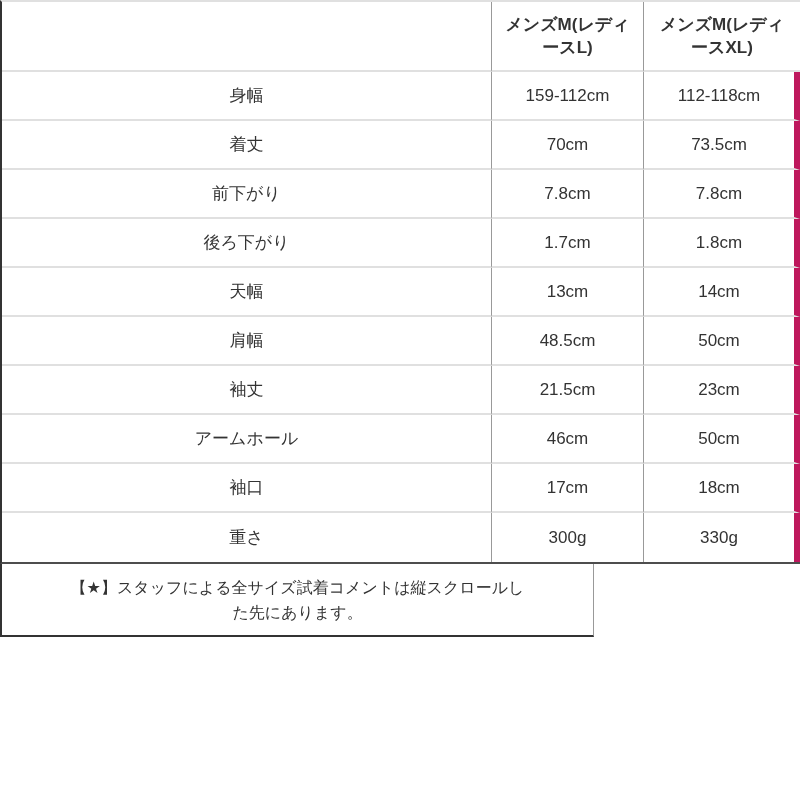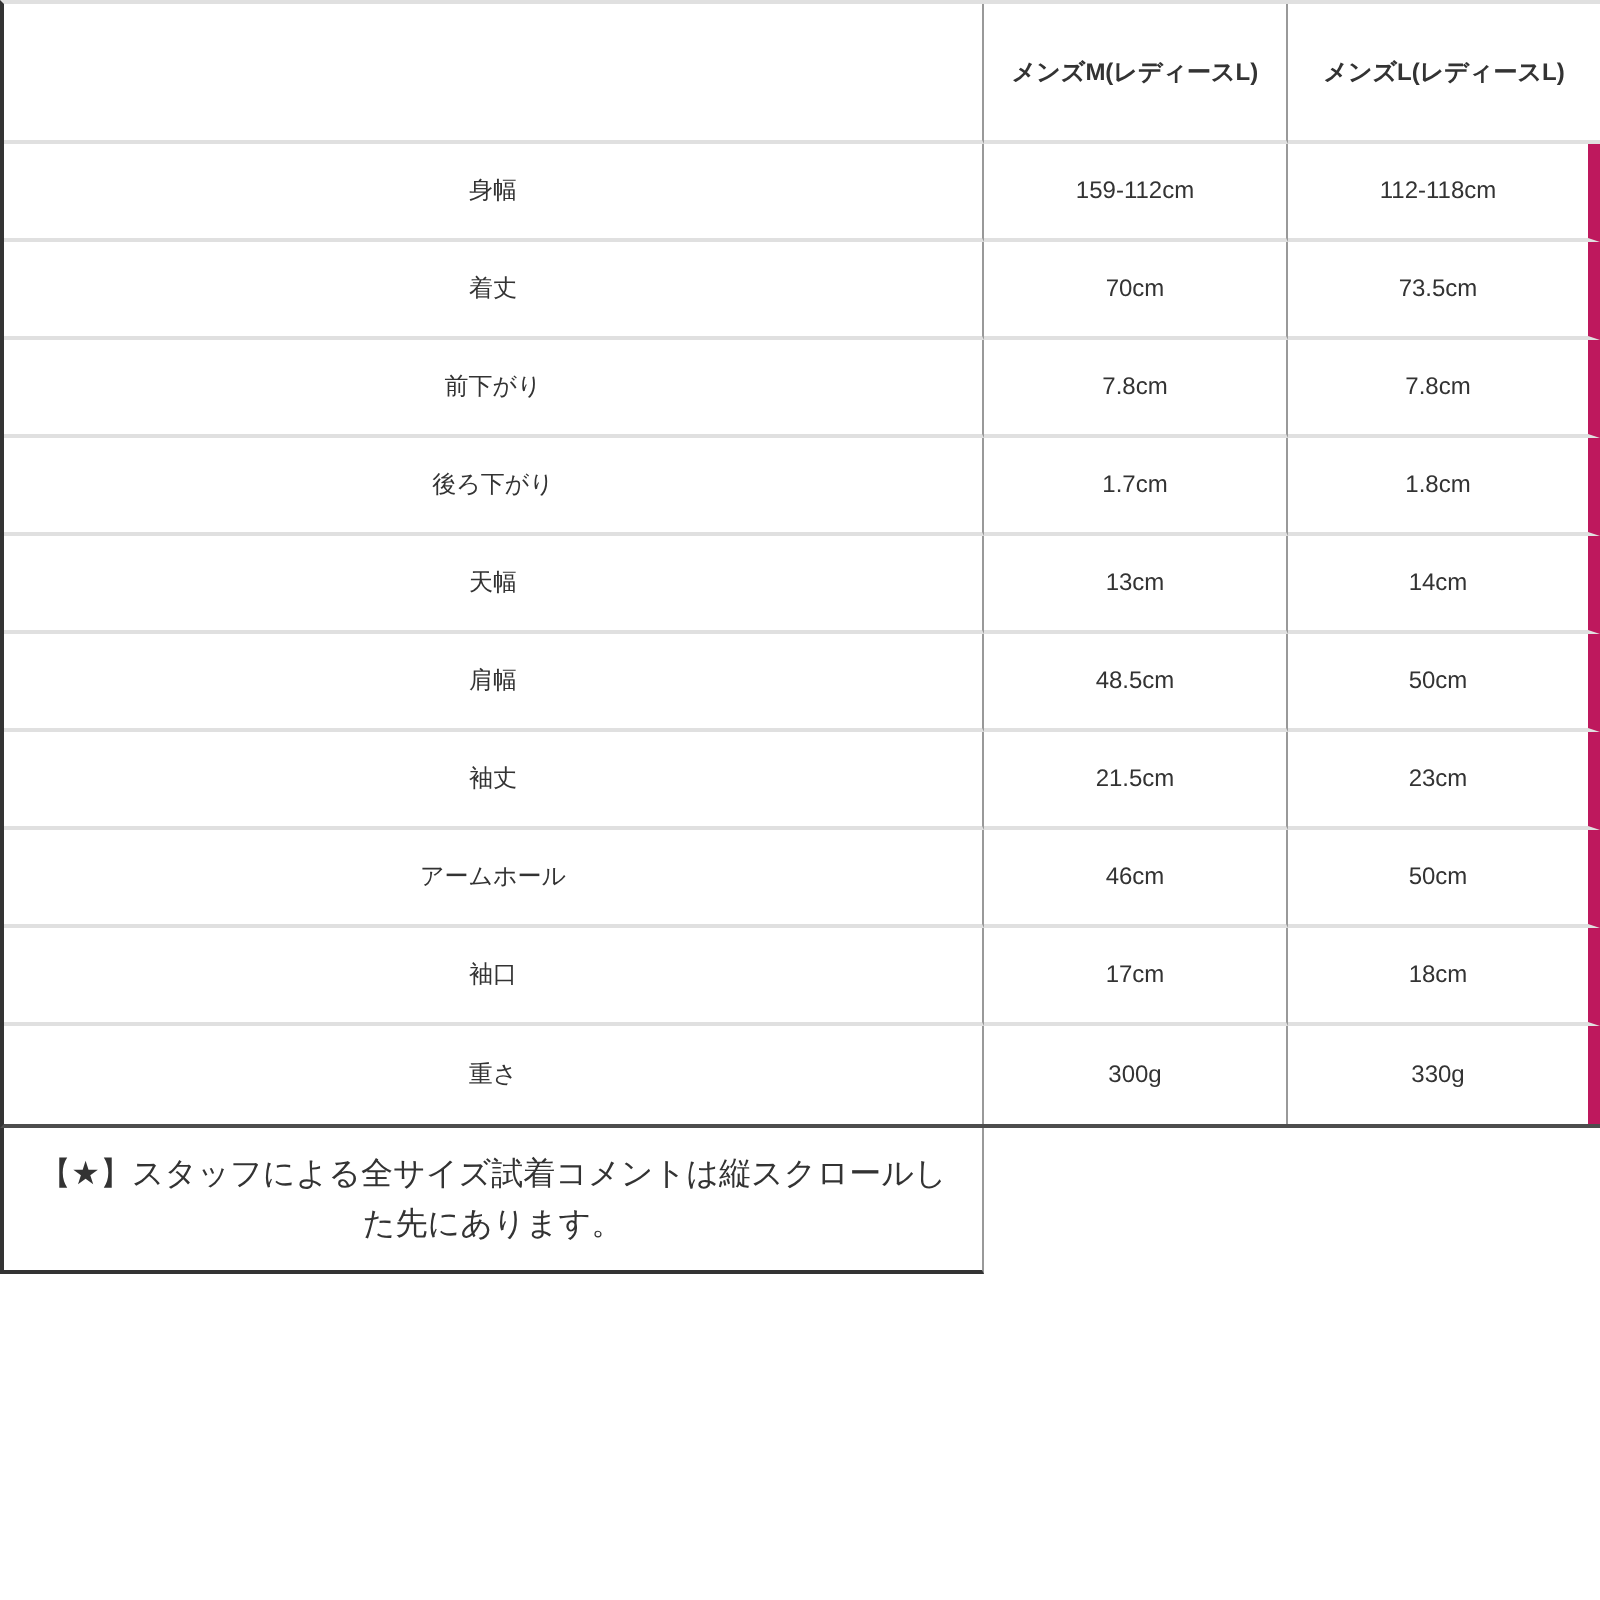--- a/index.html
+++ b/index.html
@@ -30,38 +30,38 @@
       background: #ffffff;
     }
     .tr { display: contents; }
 
     .cell {
       box-sizing: border-box;
       display: flex;
       align-items: center;
       justify-content: center;
       text-align: center;
-      font-size: 12px;
+      font-size: 17px;
       line-height: 23px;
       padding: 2px 12px;
       border-bottom: 2px solid #e0e0e0;
       background: #ffffff;
     }
     .cell.col-sep { border-right: 1px solid #999999; }
     .cell.right-edge { border-right: 6px solid #be185d; }
     .cell.header {
       font-weight: bold;
     }
     .cell.header.no-right { border-right: none; }
     .tr.last-row .cell { border-bottom: none; }
 
     
     .footnote-cell {
       box-sizing: border-box;
-      width: 492px;
+      width: 594px;
       height: 73px;
       border-left: 2px solid #333333;
       border-right: 1px solid #999999;
       border-bottom: 2px solid #333333;
       display: flex;
       align-items: center;
       justify-content: center;
       background: #ffffff;
     }
     .footnote-cell p {
@@ -76,21 +76,21 @@
 </head>
 <body>
 
 <div class="page">
 
   <div class="size-table">
 
     <div class="tr">
       <div class="cell header col-sep"></div>
       <div class="cell header col-sep">メンズM(レディースL)</div>
-      <div class="cell header no-right">メンズL(レディースL)</div>
+      <div class="cell header no-right">メンズM(レディースXL)</div>
     </div>
 
     <div class="tr">
       <div class="cell col-sep">身幅</div>
       <div class="cell col-sep">159-112cm</div>
       <div class="cell right-edge">112-118cm</div>
     </div>
 
     <div class="tr">
       <div class="cell col-sep">着丈</div>

